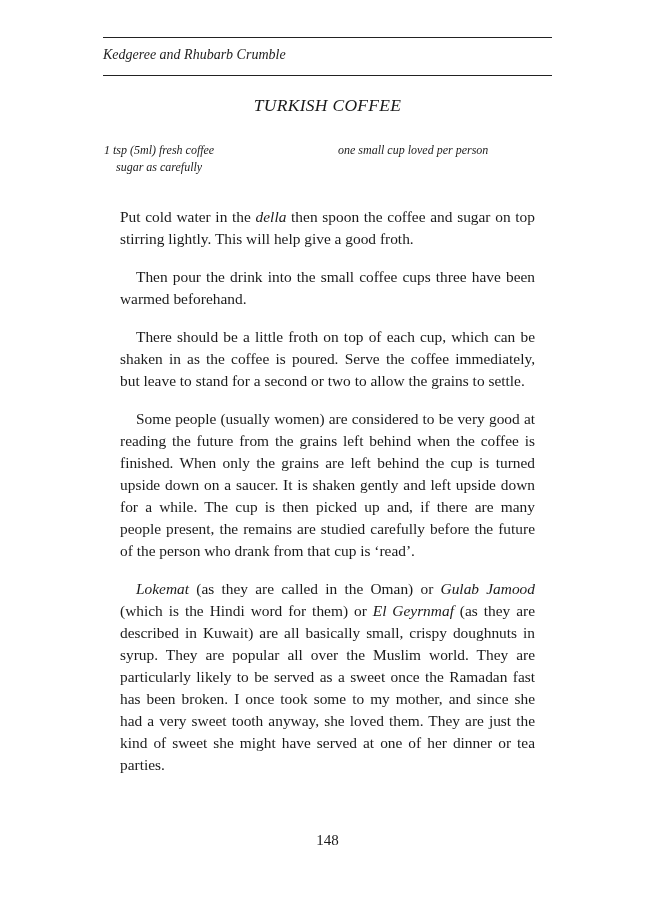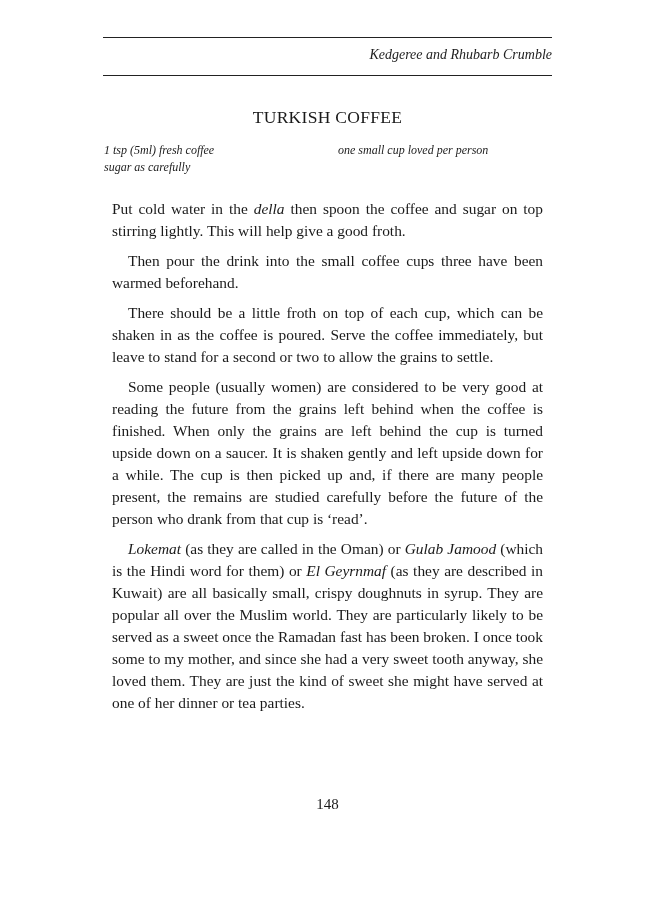--- a/index.html
+++ b/index.html
@@ -1,35 +1,35 @@
 <!DOCTYPE html>
 <html><head>
   <meta charset="utf-8">
   <style>
     html, body { margin: 0; padding: 0; background: #ffffff; }
     body { width: 662px; height: 908px; position: relative; overflow: hidden;
       font-family: "DejaVu Serif", "Liberation Serif", serif; color: #1a1a1a; }
     .rule { position: absolute; left: 103px; width: 449px; height: 0; border-top: 1.4px solid #222; }
-    .running-head { position: absolute; top: 47px; left: 103px; width: 449px; text-align: right;
+    .running-head { position: absolute; top: 47px; left: 103px; width: 449px; text-align: left;
       font-style: italic; font-size: 14px; font-family: "Liberation Serif", serif; color: #222; }
-    .title { position: absolute; top: 107px; left: 103px; width: 449px; text-align: center;
-      font-size: 17.5px; letter-spacing: 0.3px; font-family: "Liberation Serif", serif; color: #1a1a1a; }
+    .title { position: absolute; top: 95px; left: 103px; width: 449px; text-align: center;
+      font-size: 17.5px; letter-spacing: 0.3px; font-family: "Liberation Serif", serif; color: #1a1a1a; font-style: italic; }
     .ingredients { position: absolute; top: 142px; left: 104px; width: 448px;
       font-style: italic; font-size: 12px; line-height: 17px; font-family: "Liberation Serif", serif; color: #222; }
-    .ing-col { position: absolute; top: 0; }
+    .ing-col { position: absolute; top: 0; text-align: center; }
     .ing-col.left { left: 0; }
     .ing-col.right { left: 234px; }
     .ing-col div { white-space: nowrap; }
     .body-text { position: absolute; top: 190px; left: 104px; width: 447px;
       font-family: "Liberation Serif", serif; font-size: 15.4px; line-height: 22px; color: #1a1a1a;
       text-align: justify; }
-    .body-text p { margin: 8px; text-indent: 0; }
+    .body-text p { margin: 16px; text-indent: 0; }
     .body-text p + p { text-indent: 16px; }
     .body-text em { font-style: italic; }
-    .folio { position: absolute; top: 796px; left: 103px; width: 449px; text-align: center;
+    .folio { position: absolute; top: 832px; left: 103px; width: 449px; text-align: center;
       font-family: "Liberation Serif", serif; font-size: 15px; color: #1a1a1a; }
   </style>
 </head>
 <body>
 
 <div class="rule" style="top:37px;"></div>
 <div class="running-head">Kedgeree and Rhubarb Crumble</div>
 <div class="rule" style="top:75px;"></div>
 
 <div class="title">TURKISH COFFEE</div>

